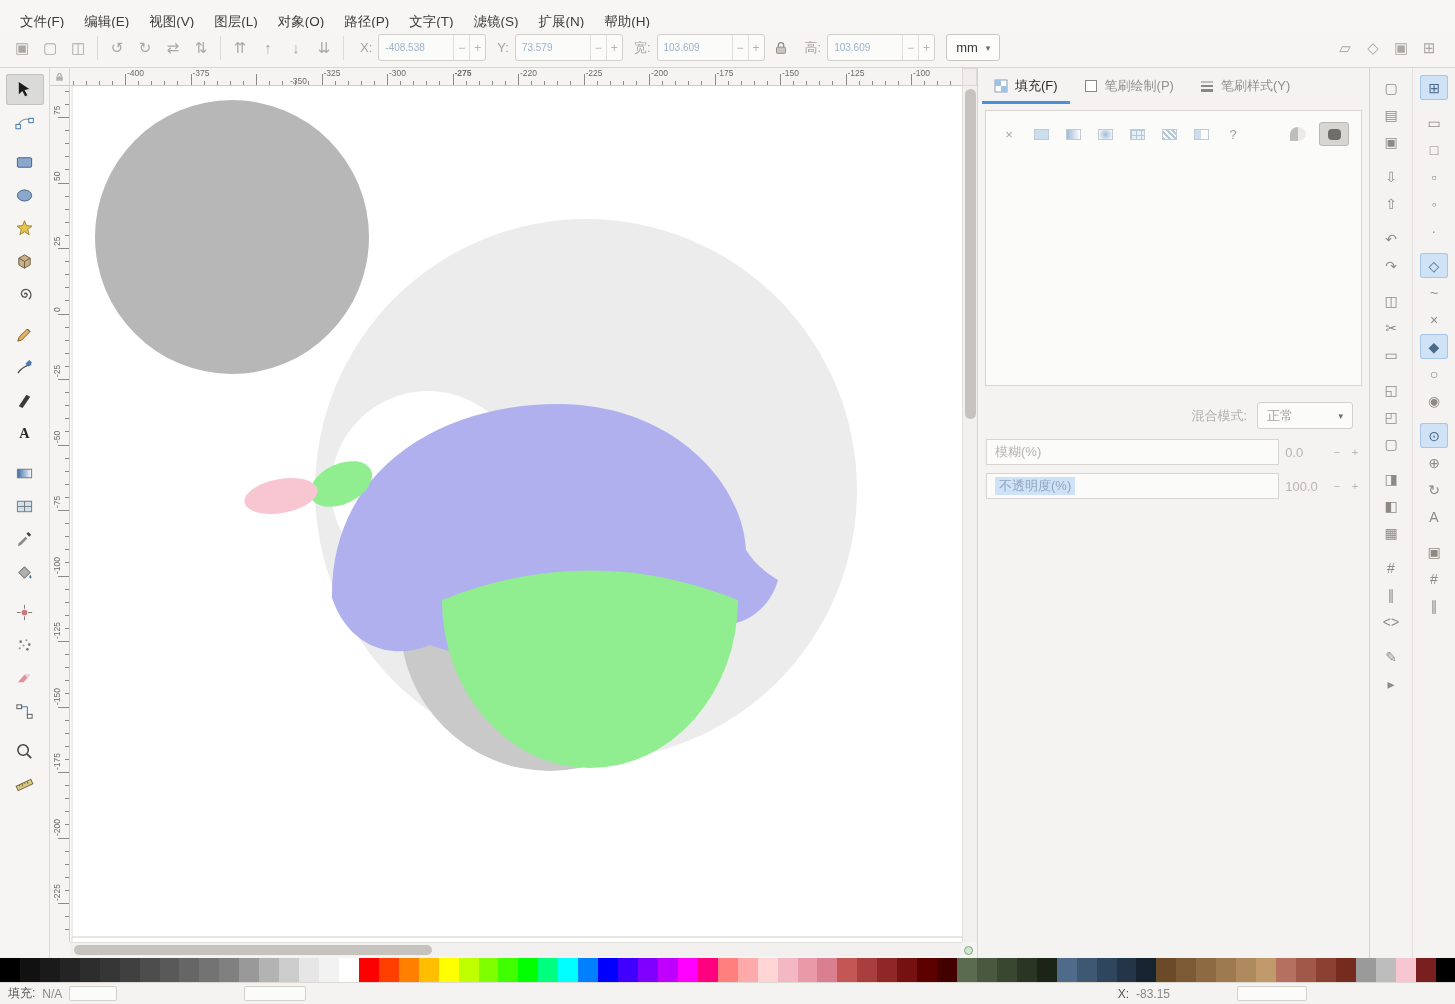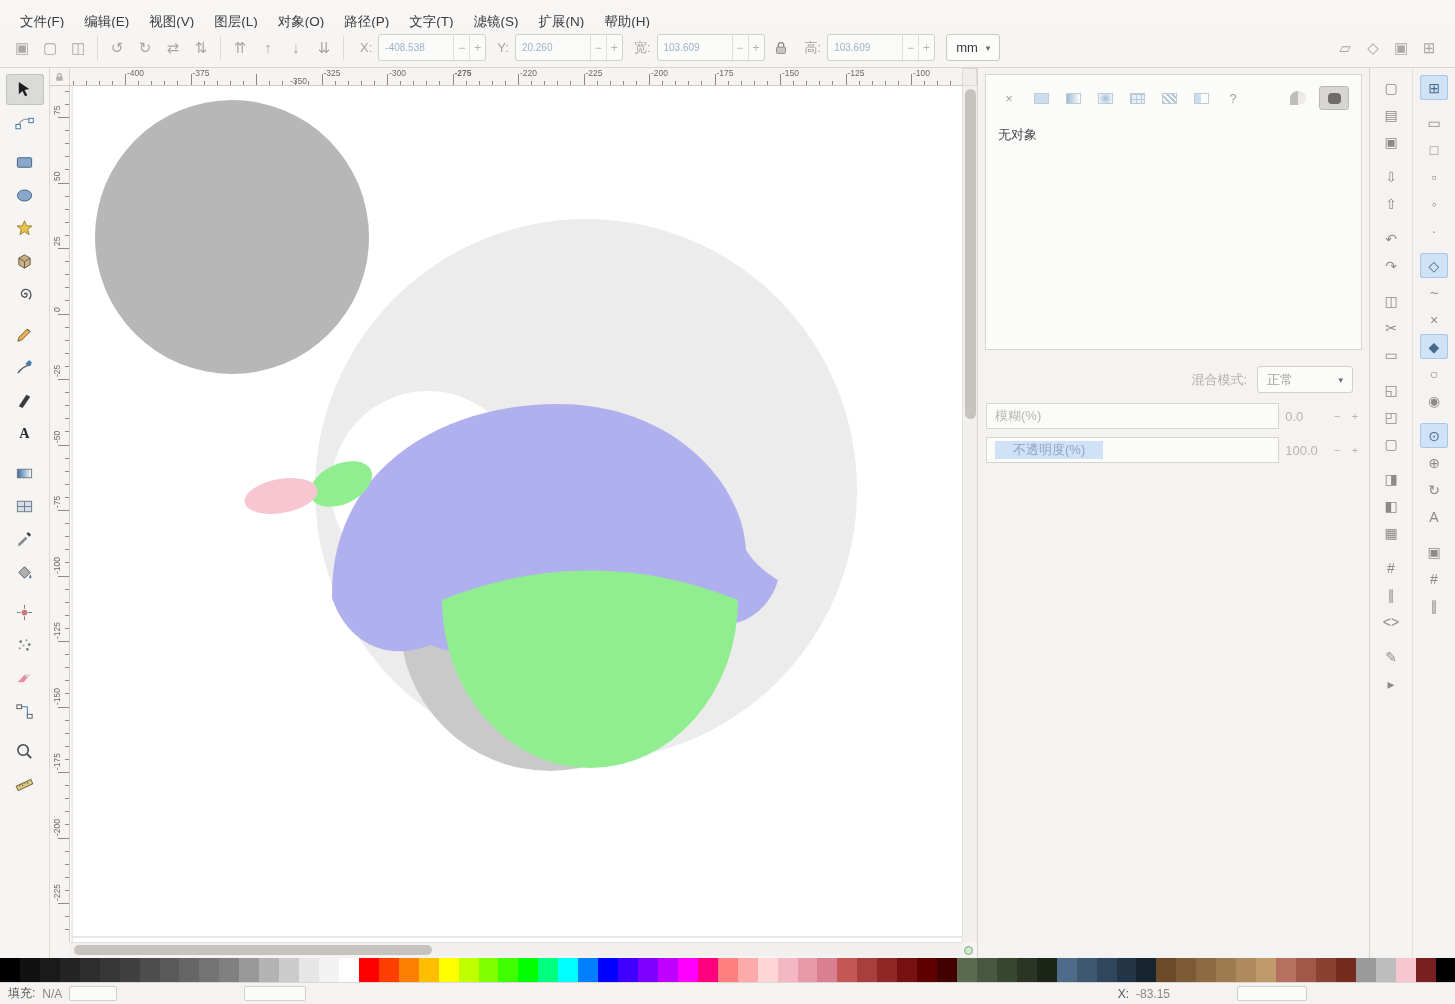--- a/index.html
+++ b/index.html
@@ -104,21 +104,21 @@
   .ft-stylebtn span { width:13px; height:11px; background:#6f6d6a; border-radius:4px; display:block; }
   .no-object { padding:10px 12px; font-size:13px; color:#464646; }
   .blend-row { display:flex; align-items:center; justify-content:flex-end; gap:10px; padding:16px 16px 4px; }
   .blend-label { font-size:13px; color:#b4b1ad; }
   .blend-dd { width:96px; height:27px; border:1px solid #d3d0cb; border-radius:3px; background:#fbfbfa;
     display:flex; align-items:center; justify-content:space-between; padding:0 9px;
     font-size:13px; color:#a5a29e; }
   .slider-row { display:flex; align-items:center; gap:6px; padding:6px 8px 2px; }
   .slider-box { width:294px; height:26px; background:#fbfbfa; border:1px solid #d8d5d1;
     display:flex; align-items:center; padding:0 8px; font-size:13px; color:#b8b5b1; }
-  .slider-box .hl { background:#cfe2f7; color:#8fa6c0; padding:0 18px; }
+  .slider-box .hl { background:#cfe2f7; color:#8fa6c0; padding:0 4px; }
   .slider-val { width:40px; font-size:13px; color:#b8b5b1; }
   .mini { width:12px; font-size:11px; color:#b8b5b1; text-align:center; }
 
   
   .colbar { position:absolute; top:68px; height:890px; background:#f4f3f1;
     display:flex; flex-direction:column; align-items:center; padding-top:6px; }
   #cmdcol { left:1369px; width:43px; border-left:1px solid #d6d3cf; }
   #snapcol { left:1412px; width:43px; border-left:1px solid #e3e0dd; }
   .colbtn { width:28px; height:25px; display:flex; align-items:center; justify-content:center;
     font-size:14px; color:#8d8a86; border-radius:3px; margin:1px 0; }
@@ -193,21 +193,21 @@
         <div class="vsep"></div>
       </div>
     <span class="spin-label">X:</span>
     <div class="spin">
       <div class="spin-entry">-408.538</div>
       <div class="sbtn">−</div>
       <div class="sbtn">+</div>
     </div>
     <span class="spin-label">Y:</span>
     <div class="spin">
-      <div class="spin-entry">20.260</div>
+      <div class="spin-entry">73.579</div>
       <div class="sbtn">−</div>
       <div class="sbtn">+</div>
     </div>
     <span class="spin-label">宽:</span>
     <div class="spin">
       <div class="spin-entry">103.609</div>
       <div class="sbtn">−</div>
       <div class="sbtn">+</div>
     </div>
     <div class="lockbtn">
@@ -573,20 +573,43 @@
     <div class="vthumb"></div>
   </div>
   <div class="hscroll">
     <div class="hthumb"></div>
   </div>
   <div class="cms-btn">
       <span></span>
     </div>
 
   <div class="dock">
+    <div class="dock-tabs">
+        <div class="dtab active">
+          <svg width="14" height="14" viewBox="0 0 14 14">
+            <rect x="1" y="1" width="12" height="12" fill="#fff" stroke="#8aa0b5"></rect>
+            <path d="M1 1h6v6H1zM7 7h6v6H7z" fill="#9ec3e6"></path>
+          </svg>
+          <span>填充(F)</span>
+        </div>
+        <div class="dtab">
+          <svg width="14" height="14" viewBox="0 0 14 14">
+            <rect x="1.5" y="1.5" width="11" height="11" fill="#fff" stroke="#888"></rect>
+          </svg>
+          <span>笔刷绘制(P)</span>
+        </div>
+        <div class="dtab">
+          <svg width="14" height="14" viewBox="0 0 14 14">
+            <path d="M1 3h12" stroke="#888" stroke-width="1"></path>
+            <path d="M1 7h12" stroke="#888" stroke-width="2"></path>
+            <path d="M1 11.5h12" stroke="#888" stroke-width="3"></path>
+          </svg>
+          <span>笔刷样式(Y)</span>
+        </div>
+      </div>
     <div class="dock-frame">
       <div class="ft-row">
           <div class="ftb">×</div>
           <div class="ftb">
             <span class="ft-sq k-flat"></span>
           </div>
           <div class="ftb">
             <span class="ft-sq k-linear"></span>
           </div>
           <div class="ftb">
@@ -603,21 +626,20 @@
           </div>
           <div class="ftb">?</div>
           <div class="ft-spacer"></div>
           <div class="ftb">
             <span class="ft-fleur"></span>
           </div>
           <div class="ft-stylebtn">
             <span></span>
           </div>
         </div>
-      <div class="no-object">无对象</div>
     </div>
     <div class="blend-row">
       <span class="blend-label">混合模式:</span>
       <div class="blend-dd">
         <span>正常</span>
         <span class="caret">▾</span>
       </div>
     </div>
     <div class="slider-row">
       <div class="slider-box">

